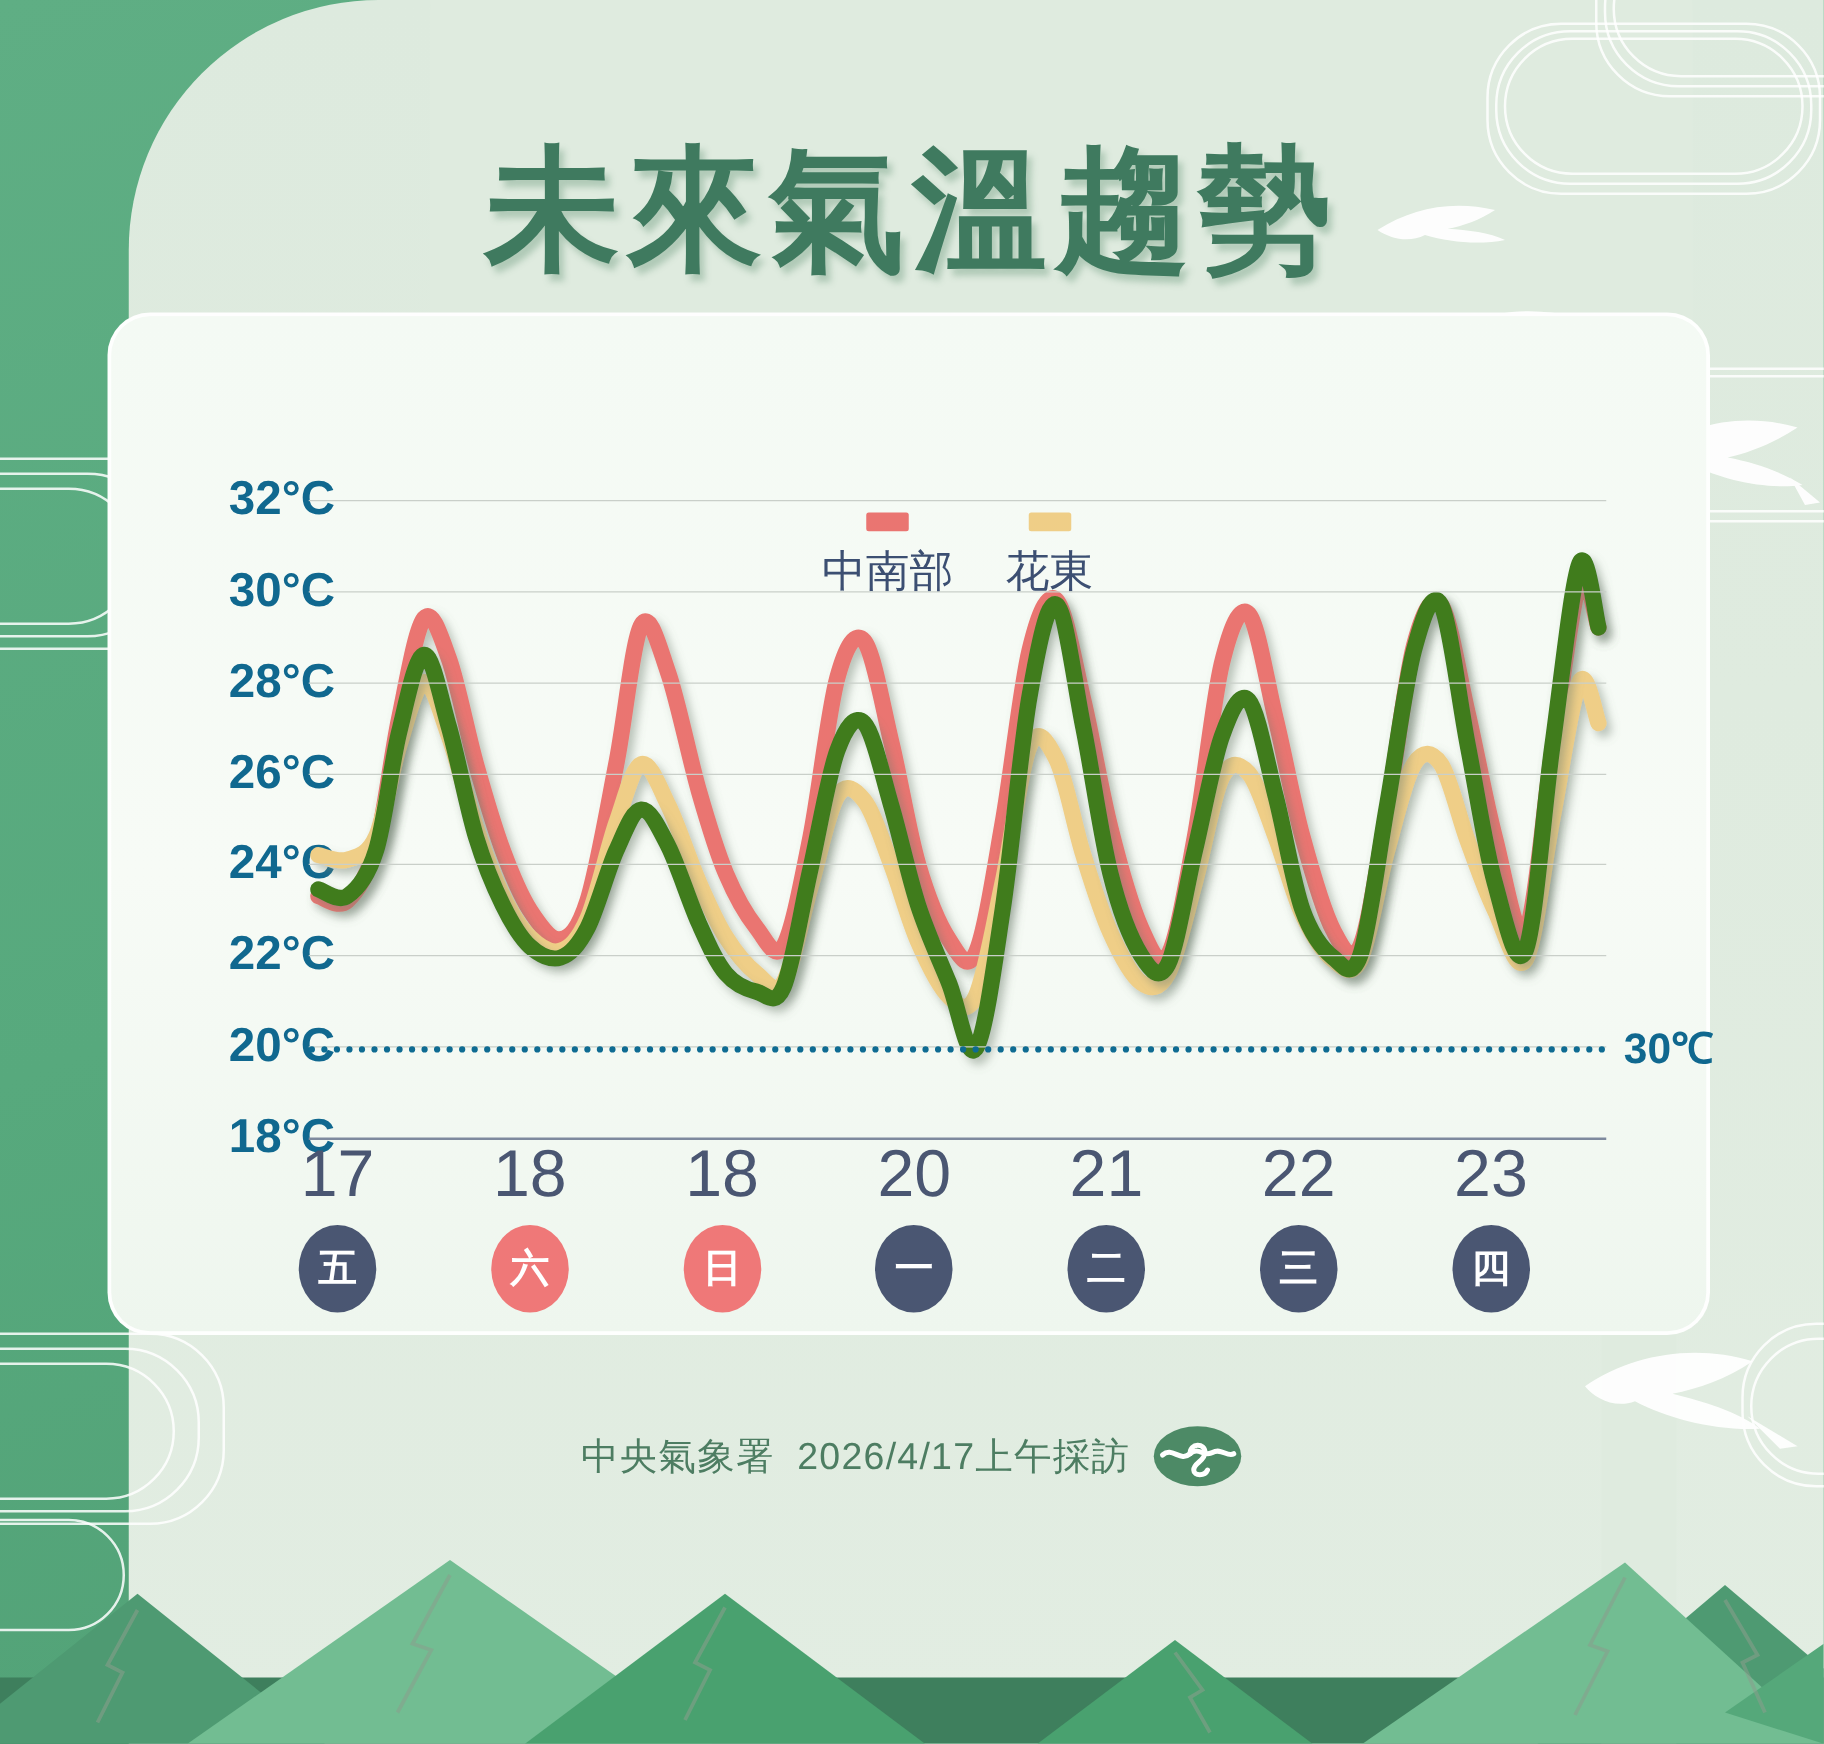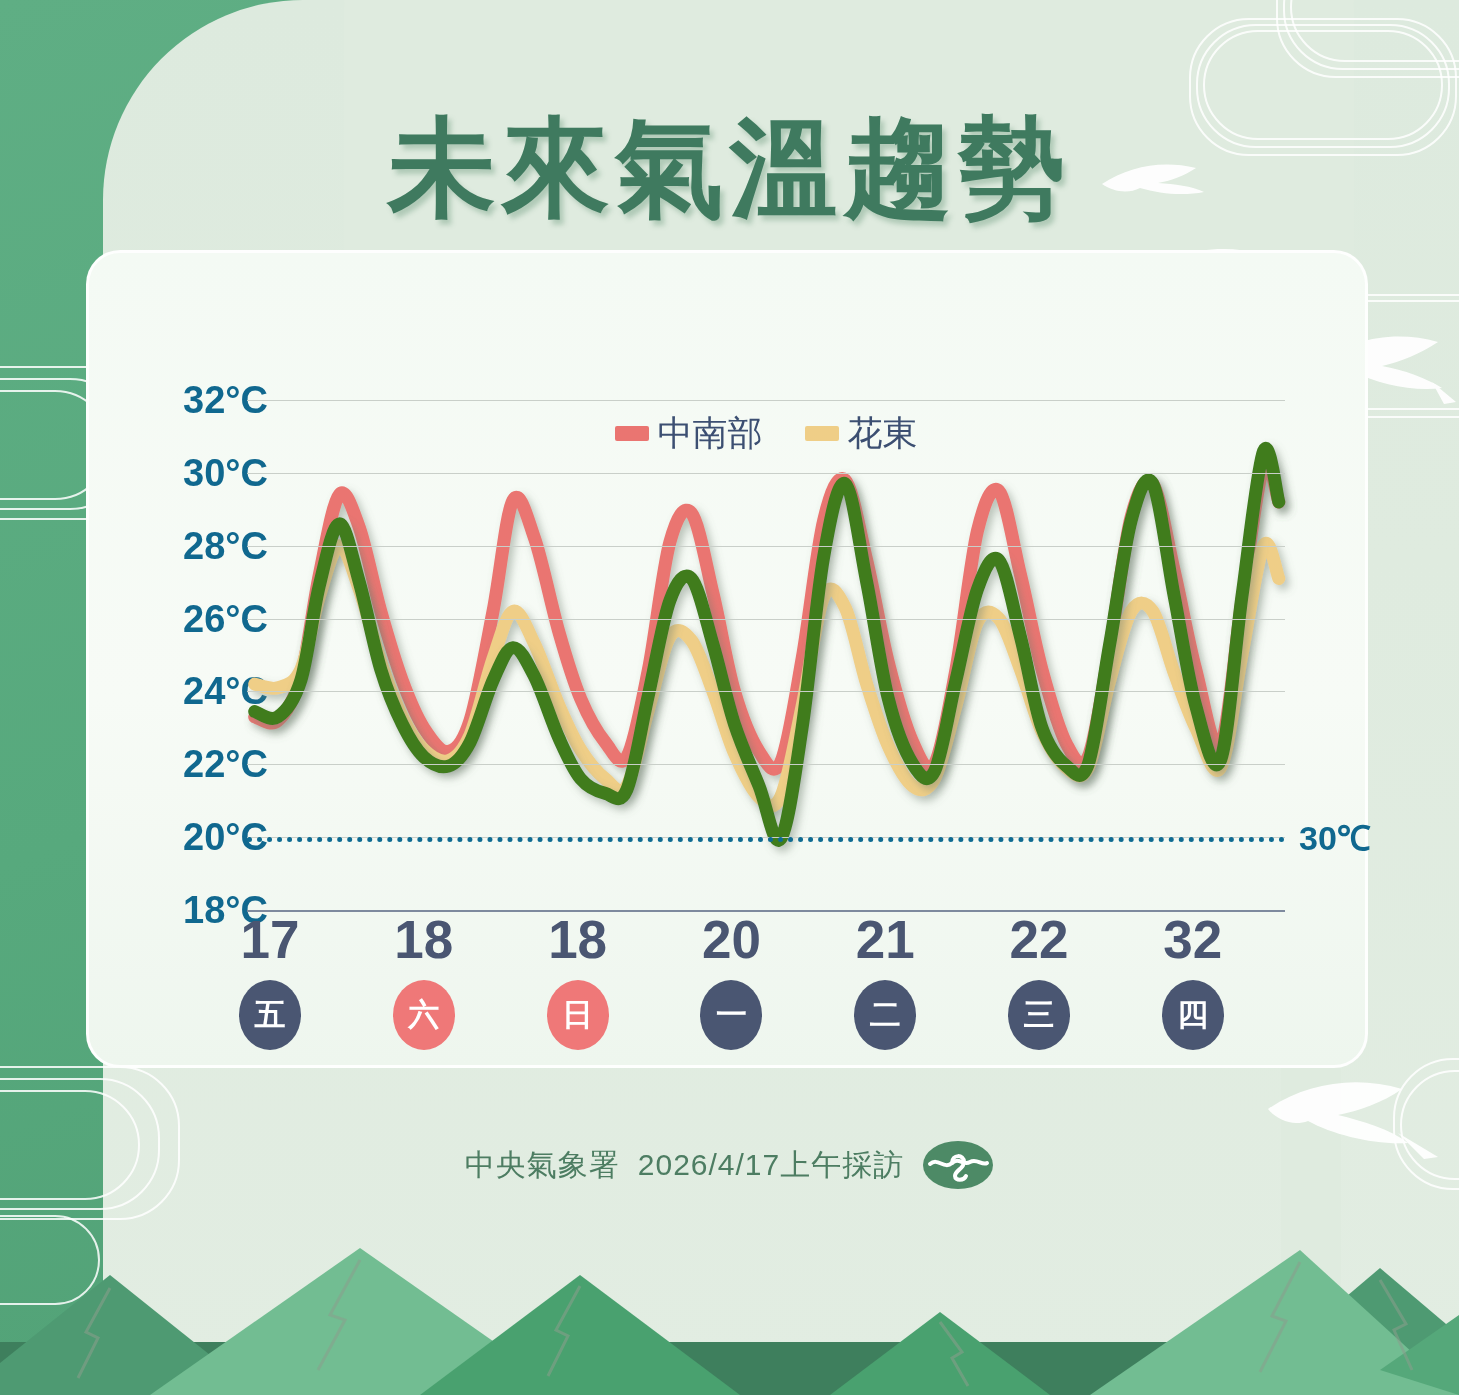--- a/index.html
+++ b/index.html
@@ -86,29 +86,29 @@
     position:absolute;
     font-size:34px;font-weight:bold;color:#10688f;
     transform:translateY(-50%);white-space:nowrap;
   }
 
   .legend{
     position:absolute;top:160px;left:0;right:0;
     display:flex;justify-content:center;align-items:center;gap:42px;
     font-size:35px;color:#3c4f72;font-weight:500;
   }
-  .legend .li{display:flex;align-items:center;gap:9px;}
+  .legend .li{display:flex;align-items:center;gap:9px;flex-direction:column;}
   .swatch{width:34px;height:15px;border-radius:2px;display:inline-block;}
 
   svg.series{position:absolute;inset:0;width:100%;height:100%;overflow:visible;}
 
   
   .xaxis{position:absolute;left:161px;right:83px;top:662px;height:160px;}
   .xcol{position:absolute;top:0;transform:translateX(-50%);text-align:center;width:120px;}
-  .xday{font-size:53px;font-weight:bold;color:#4a5672;line-height:1.05;}
+  .xday{font-size:53px;font-weight:normal;color:#4a5672;line-height:1.05;}
   .xbadge{
     width:62px;height:70px;border-radius:50%;margin:12px auto 0;
     display:flex;align-items:center;justify-content:center;
     color:#fff;font-size:31px;font-weight:bold;
   }
   .xbadge.wd{background:#4a5672;}
   .xbadge.we{background:#ef7878;}
 
   
   .footer{
@@ -234,21 +234,21 @@
       </div>
       <div class="xcol" style="left: 61.4815%;">
         <div class="xday">21</div>
         <div class="xbadge wd">二</div>
       </div>
       <div class="xcol" style="left: 76.2963%;">
         <div class="xday">22</div>
         <div class="xbadge wd">三</div>
       </div>
       <div class="xcol" style="left: 91.1111%;">
-        <div class="xday">32</div>
+        <div class="xday">23</div>
         <div class="xbadge wd">四</div>
       </div>
     </div>
 </div>
 
 <div class="footer">
   <span>中央氣象署</span>
   <span>2026/4/17上午採訪</span>
   <svg class="logo" viewBox="0 0 72 50">
     <ellipse cx="36" cy="25" rx="35" ry="24" fill="#4d8a66"></ellipse>

